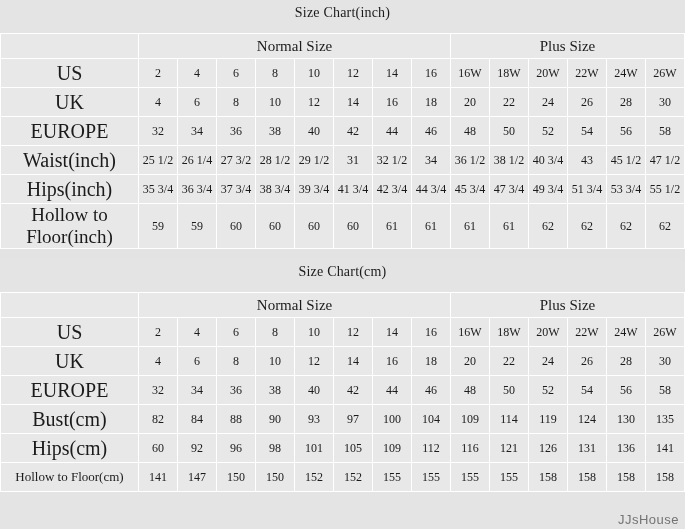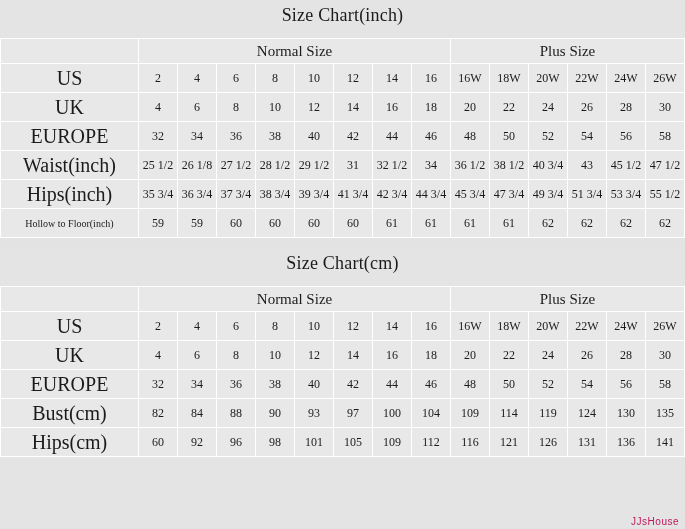--- a/index.html
+++ b/index.html
@@ -22,21 +22,21 @@
     display: flex;
     flex-direction: column;
     justify-content: flex-start;
   }
   .chart-block {
     background: #e4e4e4;
     padding: 0;
   }
   .chart-title {
     text-align: center;
-    font-size: 18px;
+    font-size: 14px;
     font-family: "Liberation Serif", serif;
     padding: 5px 0 4px 0;
     color: #1b1b1b;
     letter-spacing: 0.2px;
   }
   table.size-table {
     border-collapse: collapse;
     width: 100%;
     table-layout: fixed;
     background: #e8e8e8;
@@ -75,22 +75,22 @@
     height: 10px;
     background: #e3e3e3;
   }
   .blankcell {
     background: #e8e8e8;
   }
   .watermark {
     position: absolute;
     right: 6px;
     bottom: 2px;
-    font-size: 10px;
-    color: #be185d;
+    font-size: 13px;
+    color: #737373;
     font-family: "Liberation Sans", sans-serif;
     letter-spacing: 0.5px;
     pointer-events: none;
   }
   .wrap {
     position: relative;
     width: 685px;
     height: 529px;
   }
 </style>
@@ -165,22 +165,22 @@
             <td class="datacell">52</td>
             <td class="datacell">54</td>
             <td class="datacell">56</td>
             <td class="datacell">58</td>
           </tr>
 
 
           <tr>
             <td class="lbl">Waist(inch)</td>
             <td class="datacell">25 1/2</td>
-            <td class="datacell">26 1/8</td>
-            <td class="datacell">27 1/2</td>
+            <td class="datacell">26 1/4</td>
+            <td class="datacell">27 3/2</td>
             <td class="datacell">28 1/2</td>
             <td class="datacell">29 1/2</td>
             <td class="datacell">31</td>
             <td class="datacell">32 1/2</td>
             <td class="datacell">34</td>
             <td class="datacell">36 1/2</td>
             <td class="datacell">38 1/2</td>
             <td class="datacell">40 3/4</td>
             <td class="datacell">43</td>
             <td class="datacell">45 1/2</td>
@@ -199,21 +199,21 @@
             <td class="datacell">44 3/4</td>
             <td class="datacell">45 3/4</td>
             <td class="datacell">47 3/4</td>
             <td class="datacell">49 3/4</td>
             <td class="datacell">51 3/4</td>
             <td class="datacell">53 3/4</td>
             <td class="datacell">55 1/2</td>
           </tr>
 
           <tr>
-            <td class="lbl" style="font-size:10px;">Hollow to Floor(inch)</td>
+            <td class="lbl" style="font-size:19px;">Hollow to Floor(inch)</td>
             <td class="datacell">59</td>
             <td class="datacell">59</td>
             <td class="datacell">60</td>
             <td class="datacell">60</td>
             <td class="datacell">60</td>
             <td class="datacell">60</td>
             <td class="datacell">61</td>
             <td class="datacell">61</td>
             <td class="datacell">61</td>
             <td class="datacell">61</td>
@@ -326,19 +326,36 @@
             <td class="datacell">109</td>
             <td class="datacell">112</td>
             <td class="datacell">116</td>
             <td class="datacell">121</td>
             <td class="datacell">126</td>
             <td class="datacell">131</td>
             <td class="datacell">136</td>
             <td class="datacell">141</td>
           </tr>
 
+          <tr>
+            <td class="lbl" style="font-size:13px;">Hollow to Floor(cm)</td>
+            <td class="datacell">141</td>
+            <td class="datacell">147</td>
+            <td class="datacell">150</td>
+            <td class="datacell">150</td>
+            <td class="datacell">152</td>
+            <td class="datacell">152</td>
+            <td class="datacell">155</td>
+            <td class="datacell">155</td>
+            <td class="datacell">155</td>
+            <td class="datacell">155</td>
+            <td class="datacell">158</td>
+            <td class="datacell">158</td>
+            <td class="datacell">158</td>
+            <td class="datacell">158</td>
+          </tr>
         </tbody>
       </table>
     </div>
 
   </div>
   <div class="watermark">JJsHouse</div>
 </div>
 
 </body></html>

